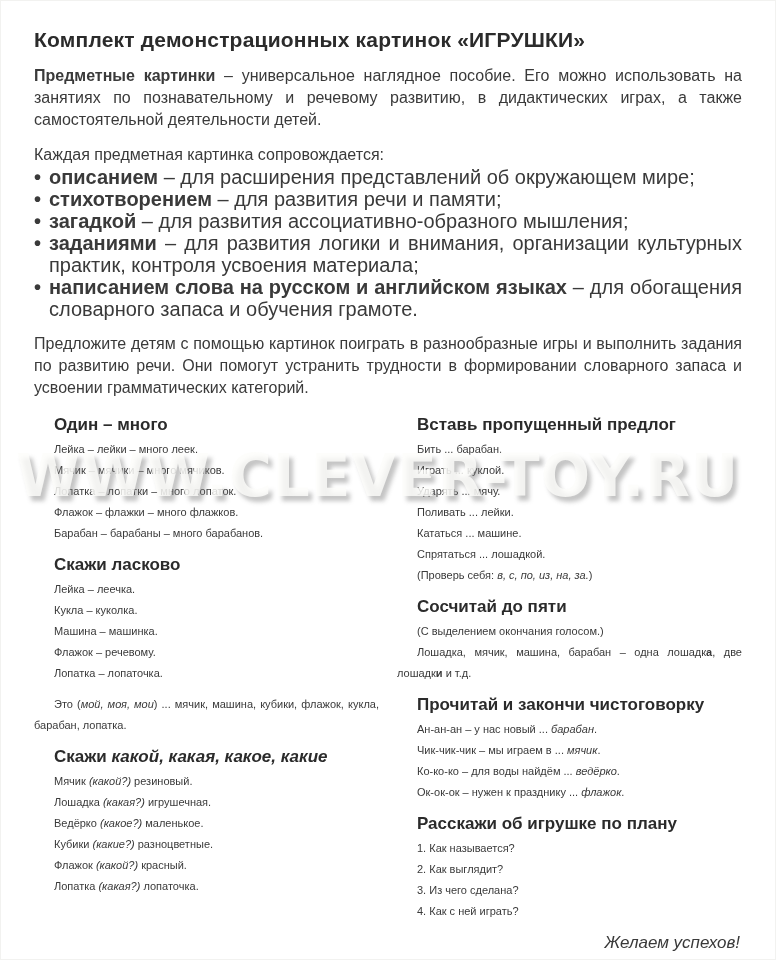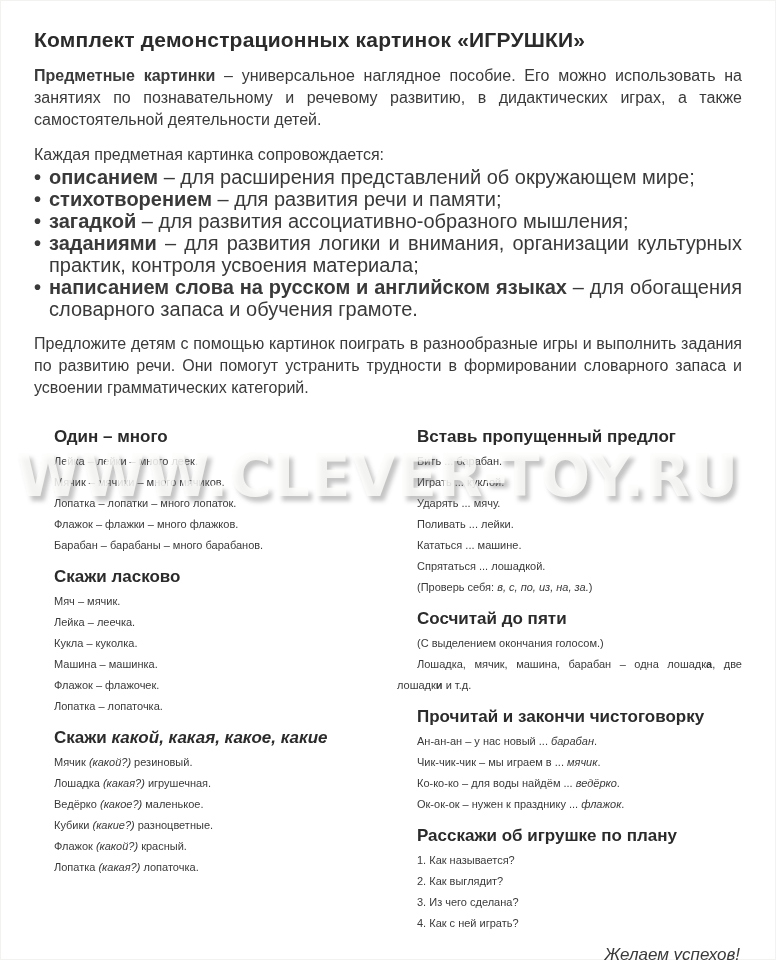--- a/index.html
+++ b/index.html
@@ -44,21 +44,21 @@
   .s-b{font-weight:bold;}
   .s-i{font-style:italic;}
   .s-bi{font-weight:bold;font-style:italic;}
   .cols{
     display:flex;
     gap:18px;
     margin-top:12px;
   }
   .col{flex:1;min-width:0;}
   .section{margin-top:10px;}
-  .section:first-child{margin-top:15px;}
+  .section:first-child{margin-top:3px;}
   .sec-heading{
     font-weight:bold;
     font-size:17px;
     line-height:22px;
     color:#2b2b2b;
     text-indent:20px;
     margin:0 0 3px 0;
   }
   .line{
     font-size:11px;
@@ -116,28 +116,28 @@
         <div class="section">
           <div class="sec-heading"><span class="s-b">Один – много</span></div>
           <div class="line"><span>Лейка – лейки – много леек.</span></div>
           <div class="line"><span>Мячик – мячики – много мячиков.</span></div>
           <div class="line"><span>Лопатка – лопатки – много лопаток.</span></div>
           <div class="line"><span>Флажок – флажки – много флажков.</span></div>
           <div class="line"><span>Барабан – барабаны – много барабанов.</span></div>
         </div>
         <div class="section">
           <div class="sec-heading"><span class="s-b">Скажи ласково</span></div>
-          <div class="line"><span>Мяч – мячик.</span></div>
           <div class="line"><span>Лейка – леечка.</span></div>
           <div class="line"><span>Кукла – куколка.</span></div>
           <div class="line"><span>Машина – машинка.</span></div>
-          <div class="line"><span>Флажок – флажочек.</span></div>
+          <div class="line"><span>Флажок – речевому.</span></div>
           <div class="line"><span>Лопатка – лопаточка.</span></div>
         </div>
         <div class="section">
+          <div class="line"><span>Это (</span><span class="s-i">мой, моя, мои</span><span>) ... мячик, машина, кубики, флажок, кукла, барабан, лопатка.</span></div>
         </div>
         <div class="section">
           <div class="sec-heading"><span class="s-b">Скажи </span><span class="s-bi">какой, какая, какое, какие</span></div>
           <div class="line"><span>Мячик </span><span class="s-i">(какой?)</span><span> резиновый.</span></div>
           <div class="line"><span>Лошадка </span><span class="s-i">(какая?)</span><span> игрушечная.</span></div>
           <div class="line"><span>Ведёрко </span><span class="s-i">(какое?)</span><span> маленькое.</span></div>
           <div class="line"><span>Кубики </span><span class="s-i">(какие?)</span><span> разноцветные.</span></div>
           <div class="line"><span>Флажок </span><span class="s-i">(какой?)</span><span> красный.</span></div>
           <div class="line"><span>Лопатка </span><span class="s-i">(какая?)</span><span> лопаточка.</span></div>
         </div>

